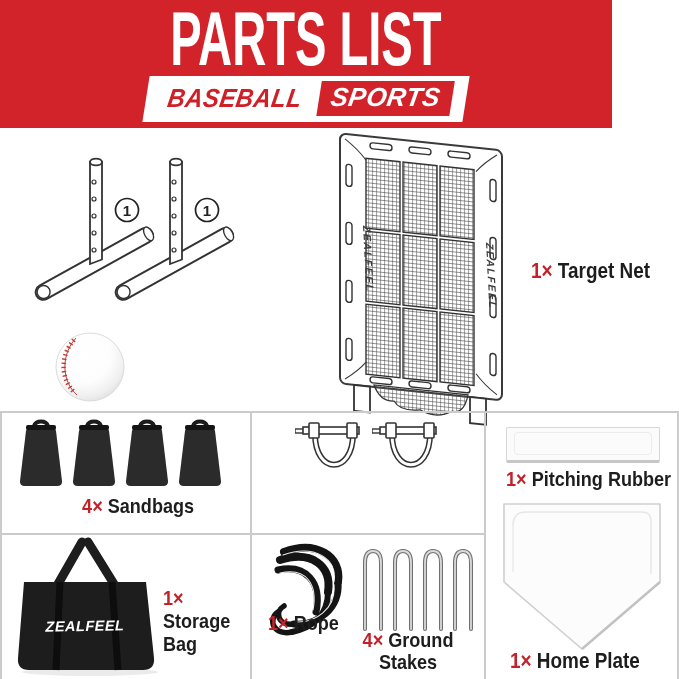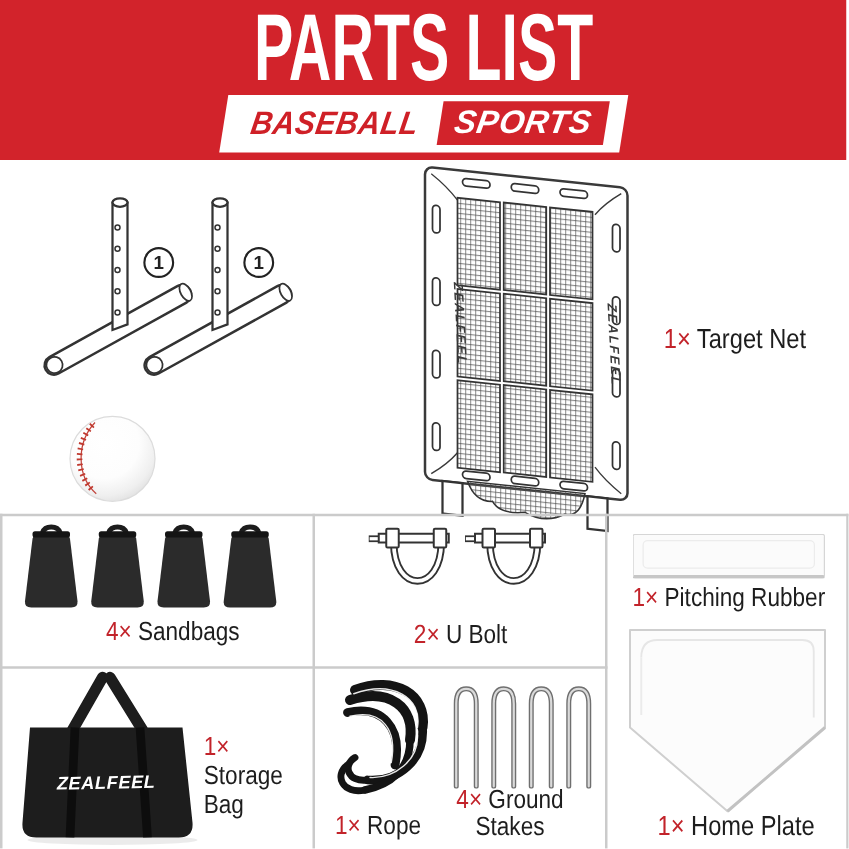--- a/index.html
+++ b/index.html
@@ -2,21 +2,21 @@
 <html><head>
 <meta charset="utf-8">
 <style>
   html,body { margin:0; padding:0; background:#fff; }
   #page {
     position:relative; width:679px; height:679px; overflow:hidden;
     background:#ffffff; font-family:"Liberation Sans", sans-serif;
   }
   
   #header {
-    position:absolute; left:0; top:0; width:677px; height:128px;
+    position:absolute; left:0; top:0; width:612px; height:128px;
     background:#d2232b;
   }
   #page-title {
     position:absolute; left:0; top:4px; width:100%; margin:0;
     text-align:center; color:#fff; font-weight:900; font-size:76px;
     line-height:70px; letter-spacing:0;
   }
   #page-title span { display:inline-block; transform:scaleX(0.62); transform-origin:50% 50%; white-space:nowrap; }
   #banner-row { position:absolute; left:0; top:76px; width:100%; display:flex; justify-content:center; }
   #banner {
@@ -28,21 +28,21 @@
     display:inline-block; transform:scaleX(0.92); letter-spacing:0.5px; white-space:nowrap;
   }
   .banner-right {
     background:#d2232b; color:#fff; font-style:italic; font-weight:900; font-size:26px;
     padding:1px 12px 3px 12px; display:inline-block; letter-spacing:0.5px; white-space:nowrap;
   }
   
   .gline { position:absolute; background:#cbcbcb; }
   
   .item-label {
-    position:absolute; font-weight:400; font-size:21px; color:#1d1d1d; white-space:nowrap;
+    position:absolute; font-weight:700; font-size:21px; color:#1d1d1d; white-space:nowrap;
   }
   .scale { display:inline-block; transform:scaleX(0.86); transform-origin:0 50%; }
   .scale-c { display:inline-block; transform:scaleX(0.86); transform-origin:50% 50%; }
   .qty { color:#c2232a; }
   .center { text-align:center; }
   .abs { position:absolute; }
   
   #pitching-rubber {
     position:absolute; left:506px; top:427px; width:154px; height:36px;
     background:#fbfbfb; border:1.5px solid #d6d6d6; border-bottom:3px solid #c7c7c7;
@@ -217,36 +217,33 @@
     <rect x="52" y="2" width="10" height="15" rx="1" fill="#fff" stroke="#333" stroke-width="1.6"></rect>
   </svg>
   <svg class="abs" style="left:372px; top:421px;" width="68" height="64" viewBox="0 0 68 64">
     <path d="M20,13 C20,54 58,54 58,13" stroke="#333" stroke-width="6" fill="none"></path>
     <path d="M20,13 C20,54 58,54 58,13" stroke="#fff" stroke-width="3" fill="none"></path>
     <rect x="0" y="8" width="10" height="4" fill="#fff" stroke="#333" stroke-width="1.4"></rect>
     <rect x="8" y="6" width="56" height="7" fill="#fff" stroke="#333" stroke-width="1.6"></rect>
     <rect x="14" y="2" width="10" height="15" rx="1" fill="#fff" stroke="#333" stroke-width="1.6"></rect>
     <rect x="52" y="2" width="10" height="15" rx="1" fill="#fff" stroke="#333" stroke-width="1.6"></rect>
   </svg>
-  <div class="item-label center" style="left:252px; top:496px; width:232px;">
-    <span class="scale-c"><span class="qty">2×</span> <span>U Bolt</span></span>
-  </div>
 
   <div id="pitching-rubber"></div>
   <div class="item-label" style="left:506px; top:467px;">
     <span class="scale"><span class="qty">1×</span> <span>Pitching Rubber</span></span>
   </div>
 
   <svg class="abs" style="left:502px; top:502px;" width="160" height="150" viewBox="0 0 160 150">
     <polygon points="2,2 158,2 158,80 80,147 2,80" fill="#fcfcfc" stroke="#cfcfcf" stroke-width="1.6" stroke-linejoin="round"></polygon>
     <path d="M11,24 Q11,10 24,10 L140,10 Q149,10 149,19 L149,72" stroke="#e6e6e6" stroke-width="1.5" fill="none"></path>
     <path d="M11,24 L11,70" stroke="#ebebeb" stroke-width="1.5" fill="none"></path>
     <path d="M158,80 L80,147" stroke="#c2c2c2" stroke-width="2.4" fill="none"></path>
   </svg>
-  <div class="item-label" style="left:510px; top:648px; font-size:22px;margin-left:16px;">
+  <div class="item-label" style="left:510px; top:648px; font-size:22px;">
     <span class="scale"><span class="qty">1×</span> <span>Home Plate</span></span>
   </div>
 
   <svg class="abs" style="left:12px; top:532px;" width="156" height="146" viewBox="0 0 156 146">
     <ellipse cx="78" cy="140" rx="68" ry="4" fill="rgba(0,0,0,0.08)"></ellipse>
     <path d="M46,52 L70,10" stroke="#1d1d1d" stroke-width="9" stroke-linecap="round"></path>
     <path d="M102,52 L76,10" stroke="#1d1d1d" stroke-width="9" stroke-linecap="round"></path>
     <path d="M12,50 L134,50 L142,126 Q143,138 131,138 L17,138 Q5,138 6,126 Z" fill="#1d1d1d"></path>
     <path d="M48,50 L44,138" stroke="#000" stroke-width="7" opacity="0.55"></path>
     <path d="M100,50 L106,138" stroke="#000" stroke-width="7" opacity="0.55"></path>
@@ -267,21 +264,21 @@
       <path d="M74,54 C74,78 58,90 38,94" stroke-width="6"></path>
       <path d="M40,86 C24,88 20,74 30,68" stroke-width="5.5"></path>
       <path d="M38,94 C20,98 13,82 24,74" stroke-width="5.5"></path>
     </g>
     <g stroke="#ffffff" fill="none" stroke-linecap="round" stroke-width="1.1" opacity="0.9">
       <path d="M29,17 C60,6 84,20 80,44"></path>
       <path d="M26,35 C52,29 64,46 59,72"></path>
       <path d="M80,50 C81,70 62,85 42,84"></path>
     </g>
   </svg>
-  <div class="item-label" style="left:268px; top:649px;">
+  <div class="item-label" style="left:268px; top:611px;">
     <span class="scale"><span class="qty">1×</span> <span>Rope</span></span>
   </div>
 
   <svg class="abs" style="left:362px; top:547px;" width="118" height="84" viewBox="0 0 118 84">
     <g>
       <path d="M3,82 L3,16 Q3,4 11,4 Q19,4 19,16 L19,82" stroke="#6f6f6f" stroke-width="4" fill="none" stroke-linecap="round"></path>
       <path d="M3,82 L3,16 Q3,4 11,4 Q19,4 19,16 L19,82" stroke="#dadada" stroke-width="1.8" fill="none" stroke-linecap="round"></path>
     </g>
     <g transform="translate(30,0)">
       <path d="M3,82 L3,16 Q3,4 11,4 Q19,4 19,16 L19,82" stroke="#6f6f6f" stroke-width="4" fill="none" stroke-linecap="round"></path>

